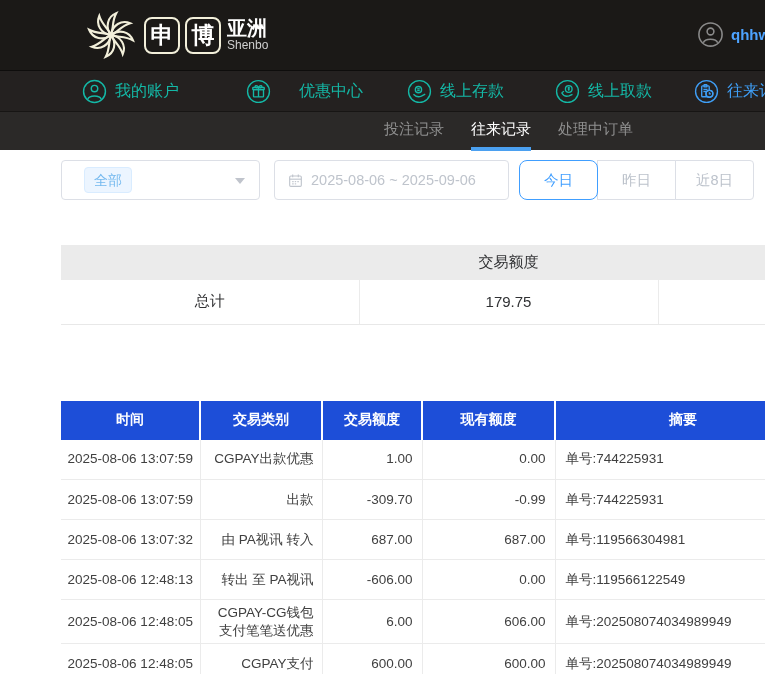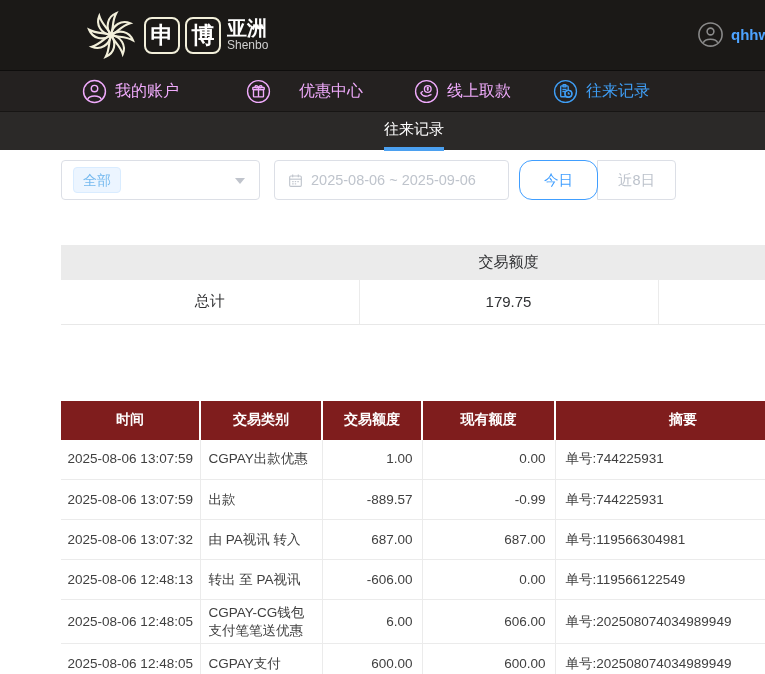--- a/index.html
+++ b/index.html
@@ -17,76 +17,76 @@
   .logo-right { margin-left:6px; line-height:1.05; }
   .logo-region { color:#fff; font-size:20px; font-weight:bold; display:block; }
   .logo-sub { color:#cfcfcf; font-size:12px; display:block; }
   .user { position:absolute; left:697px; top:21px; display:flex; align-items:center; gap:7px; cursor:pointer; white-space:nowrap; }
   .user svg { width:27px; height:27px; }
   .username { color:#4da3ff; font-size:15px; font-weight:bold; }
 
   
   .mainnav { height:41px; background:#242120; border-top:1px solid #0e0d0c;
     display:flex; align-items:center; }
-  .nav-item { display:flex; align-items:center; gap:8px; color:#f0abfc;
+  .nav-item { display:flex; align-items:center; gap:8px; color:#14b8a6;
     font-size:16px; cursor:pointer; white-space:nowrap; }
   .nav-item svg { width:25px; height:25px; flex:0 0 auto; }
   .nav-item.n1 { margin-left:82px; }
   .nav-item.n2 { margin-left:67px;gap:28px; }
   .nav-item.n3 { margin-left:44px; }
   .nav-item.n4 { margin-left:51px; }
   .nav-item.n5 { margin-left:42px; color:#3f9ef5; }
 
   
   .subtabs { height:39px; background:#2b2928; border-top:1px solid #171514;
     display:flex; padding-left:384px; gap:27px; }
   .subtab { font-size:15px; color:#8f8f8f; line-height:34px; height:39px;
     border-bottom:4px solid transparent; cursor:pointer; white-space:nowrap; }
   .subtab.active { color:#ffffff; border-bottom-color:#4ba0f0; }
 
   
   .content { margin-left:61px; width:749px; }
 
   .filters { margin-top:10px; display:flex; align-items:center; }
   .select { position:relative; width:199px; height:40px; border:1px solid #dcdfe6;
-    border-radius:4px; background:#fff; display:flex; align-items:center; cursor:pointer; }
+    border-radius:4px; background:#fff; display:flex; align-items:center; cursor:pointer;padding-left:11px; }
   .tag { margin-left:11px; background:#ecf5ff; border:1px solid #d9ecff; border-radius:4px;
     color:#74b9ef; font-size:14px; padding:4px 9px; line-height:1.2; }
   .caret { position:absolute; right:14px; top:17px; width:0; height:0;
     border-left:5px solid transparent; border-right:5px solid transparent;
     border-top:6px solid #c0c4cc; }
   .datepicker { margin-left:14px; width:235px; height:40px; border:1px solid #dcdfe6;
     border-radius:4px; display:flex; align-items:center; gap:8px; padding-left:13px;
     color:#bfc4cc; font-size:14.5px; cursor:pointer; white-space:nowrap; }
   .datepicker svg { width:15px; height:15px; flex:0 0 auto; }
   .btn-group { margin-left:10px; display:flex; }
   .qbtn { width:79px; height:40px; background:#fff; border:1px solid #dcdfe6;
     color:#bcc2cb; font-size:14.5px; cursor:pointer; margin-left:-1px; position:relative;
     font-family:inherit; }
   .qbtn:first-child { border-radius:4px 0 0 4px; margin-left:0; }
   .qbtn:last-child { border-radius:0 4px 4px 0; }
-  .qbtn.active { border-color:#409eff; color:#409eff; z-index:1; border-radius:13px; }
+  .qbtn.active { border-color:#409eff; color:#409eff; z-index:1; border-radius:8px; }
 
   
   table { border-collapse:collapse; table-layout:fixed; }
   .summary { margin-top:45px; width:749px; font-size:15px; color:#303133; }
   .summary .sum-head td { background:#ebebeb; height:35px; text-align:center; font-weight:500; }
   .summary .sum-row td { height:44px; text-align:center; border-bottom:1px solid #e8e8e8; background:#fff; }
   .summary .sum-row td + td { border-left:1px solid #ebebeb; }
 
   
   .txn { margin-top:76px; width:749px; }
-  .txn th { background:#7f1d1d; color:#ffffff; font-size:14px; font-weight:bold;
+  .txn th { background:#1d4ed8; color:#ffffff; font-size:14px; font-weight:bold;
     height:39px; text-align:center; border-right:2px solid #ffffff; }
   .txn th:last-child { border-right:none; }
   .txn td { height:40px; font-size:13.5px; color:#404040; border-bottom:1px solid #ebebeb;
     line-height:1.3; }
   .txn td + td { border-left:1px solid #ebebeb; }
   .txn td:nth-child(1) { text-align:center;margin-left:8px; }
-  .txn td:nth-child(2) { text-align:left; padding:4px 8px; }
+  .txn td:nth-child(2) { text-align:right; padding:4px 8px; }
   .txn td:nth-child(3), .txn td:nth-child(4) { text-align:right; padding-right:9px; }
   .txn td:nth-child(5) { text-align:left; padding-left:10px; }
 </style>
 </head>
 <body>
 
 <div class="page">
 
   <header class="topbar">
     <div class="logo">
@@ -132,20 +132,30 @@
       <svg viewBox="0 0 24 24" fill="none" stroke="currentColor" stroke-width="1.3">
         <circle cx="12" cy="12" r="10.5"></circle>
         <rect x="7.2" y="10.2" width="9.6" height="7" rx="0.6"></rect>
         <rect x="6.5" y="8.2" width="11" height="2" rx="0.4"></rect>
         <line x1="12" y1="8.2" x2="12" y2="17.2"></line>
         <path d="M12 8 C10.7 5.6 7.8 6.4 9 7.8 C10 8.9 12 8 12 8 Z"></path>
         <path d="M12 8 C13.3 5.6 16.2 6.4 15 7.8 C14 8.9 12 8 12 8 Z"></path>
       </svg>
       <span>优惠中心</span>
     </div>
+    <div class="nav-item n3">
+      <svg viewBox="0 0 24 24" fill="none" stroke="currentColor" stroke-width="1.3">
+        <circle cx="12" cy="12" r="10.5"></circle>
+        <circle cx="11" cy="10.2" r="3"></circle>
+        <line x1="9.8" y1="9.4" x2="12.2" y2="9.4"></line>
+          <line x1="9.8" y1="11" x2="12.2" y2="11"></line>
+        <path d="M6.2 14.6 C8.4 17 11.5 17.4 13.8 16.4 L17.5 14.6"></path>
+      </svg>
+      <span>线上存款</span>
+    </div>
     <div class="nav-item n4">
       <svg viewBox="0 0 24 24" fill="none" stroke="currentColor" stroke-width="1.3">
         <circle cx="12" cy="12" r="10.5"></circle>
         <circle cx="13.2" cy="9.6" r="3.2"></circle>
         <path d="M12.2 8 h2 M12.2 9.6 h2 M13.2 8 v3.2"></path>
         <path d="M6.4 13.2 C8 16 10.5 17.2 13.5 16.2 L16.8 14.8"></path>
         <path d="M6.4 13.2 L8.6 11.8"></path>
       </svg>
       <span>线上取款</span>
     </div>
@@ -158,21 +168,23 @@
           <line x1="9" y1="12" x2="11.5" y2="12"></line>
         <circle cx="14.8" cy="14.2" r="3.3" fill="#242120"></circle>
         <circle cx="14.8" cy="14.2" r="3.3"></circle>
         <path d="M14.8 12.6 v1.7 h1.4"></path>
       </svg>
       <span>往来记录</span>
     </div>
   </nav>
 
   <div class="subtabs">
+    <div class="subtab">投注记录</div>
     <div class="subtab active">往来记录</div>
+    <div class="subtab">处理中订单</div>
   </div>
 
   <main class="content">
 
     <div class="filters">
       <div class="select">
         <span class="tag">全部</span>
         <span class="caret"></span>
       </div>
       <div class="datepicker">
@@ -184,20 +196,21 @@
           <line x1="4.5" y1="9.2" x2="6" y2="9.2"></line>
             <line x1="7.2" y1="9.2" x2="8.7" y2="9.2"></line>
             <line x1="10" y1="9.2" x2="11.5" y2="9.2"></line>
           <line x1="4.5" y1="11.6" x2="6" y2="11.6"></line>
             <line x1="7.2" y1="11.6" x2="8.7" y2="11.6"></line>
         </svg>
         <span>2025-08-06 ~ 2025-09-06</span>
       </div>
       <div class="btn-group">
         <button class="qbtn active">今日</button>
+        <button class="qbtn">昨日</button>
         <button class="qbtn">近8日</button>
       </div>
     </div>
 
     <table class="summary">
       <colgroup>
           <col style="width:298px">
           <col style="width:299px">
           <col style="width:152px">
         </colgroup>
@@ -236,21 +249,21 @@
           <tr>
     <td>2025-08-06 13:07:59</td>
     <td>CGPAY出款优惠</td>
     <td>1.00</td>
     <td>0.00</td>
     <td>单号:744225931</td>
   </tr>
           <tr>
     <td>2025-08-06 13:07:59</td>
     <td>出款</td>
-    <td>-889.57</td>
+    <td>-309.70</td>
     <td>-0.99</td>
     <td>单号:744225931</td>
   </tr>
           <tr>
     <td>2025-08-06 13:07:32</td>
     <td>由 PA视讯 转入</td>
     <td>687.00</td>
     <td>687.00</td>
     <td>单号:119566304981</td>
   </tr>

